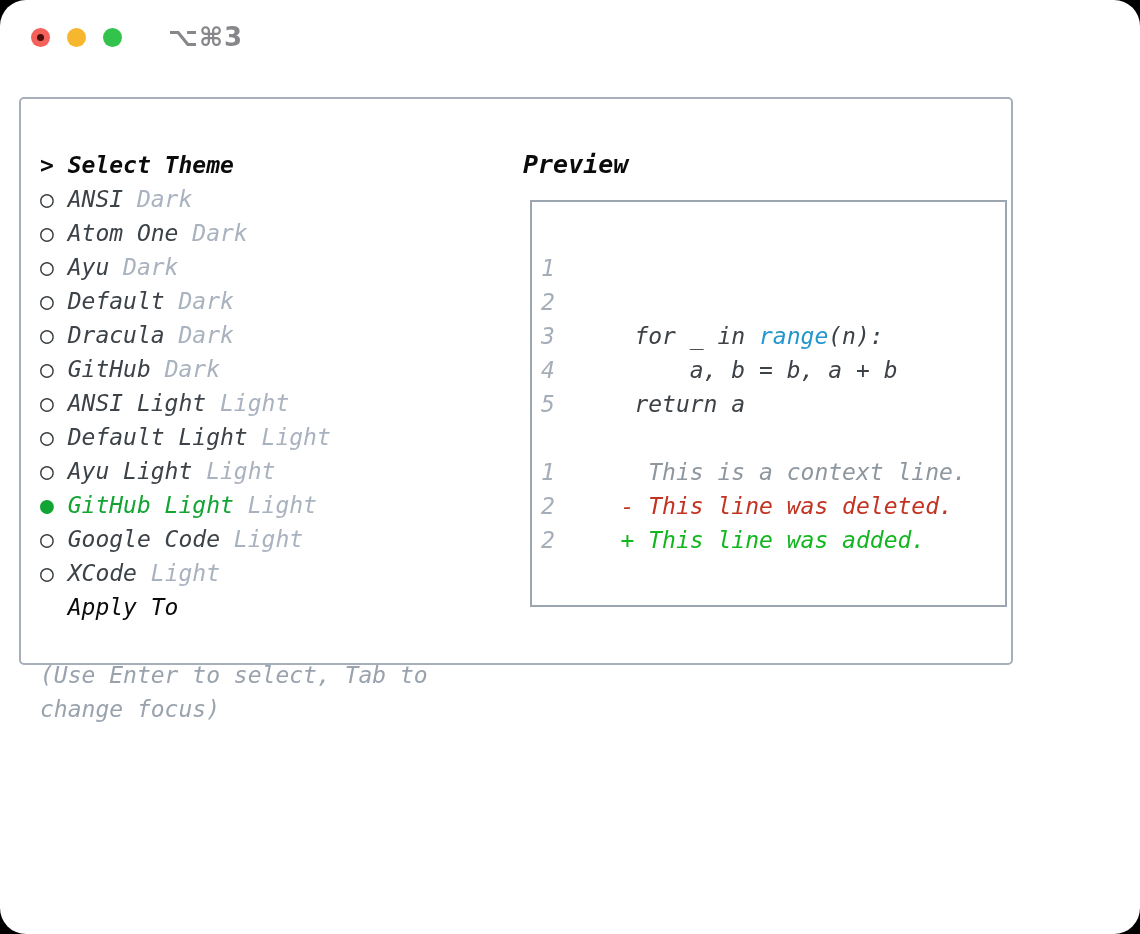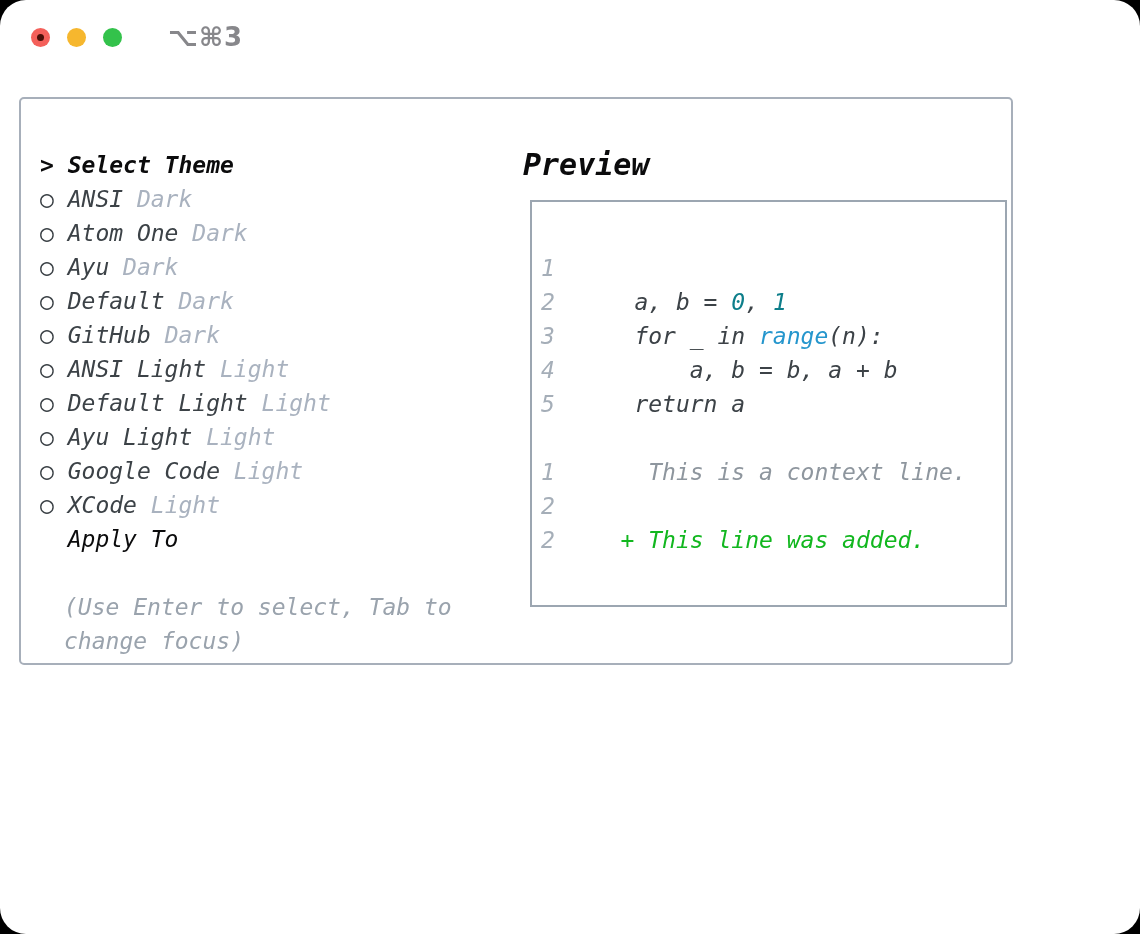--- a/index.html
+++ b/index.html
@@ -42,26 +42,26 @@
   .heading{font-weight:bold;color:var(--text-heading,#0b0b0c);}
   .bullet{display:inline-block;width:2ch;}
   .theme-item .variant{margin-left:1ch;color:var(--variant-gray,#a9b2bf);margin-top:48px;}
   .theme-item.selected .bullet,
   .theme-item.selected .name{color:var(--accent-green,#12a534);}
   .apply-item.selected .bullet,
   .apply-item.selected .name{color:var(--accent-green,#12a534);}
   .apply-heading{padding-left:2ch;color:var(--text-heading,#0b0b0c);}
   .hint{
     margin-top:34px;width:435px;color:var(--hint-gray,#9aa3ad);
-    font-size:23px;line-height:34px;margin-left:24px;
+    font-size:23px;line-height:34px;
   }
   
   .right{position:absolute;left:483px;top:49px;}
   .preview-heading{
-    margin-left:19px;font-size:30px;line-height:34px;font-weight:bold;
+    margin-left:19px;font-size:25px;line-height:34px;font-weight:bold;
     color:var(--text-heading,#0b0b0c);
   }
   .preview-box{
     margin-left:26px;margin-top:18px;width:477px;height:407px;
     box-sizing:border-box;border:2px solid #9ca6b1;background:#fff;
     padding:49px 0 0 9px;overflow:hidden;
   }
   .code-line{display:flex;font-size:23px;line-height:34px;min-height:34px;}
   .ln{flex:none;width:26px;color:var(--linenum-gray,#a5aeb8);}
   .content{margin-left:12px;white-space:pre;}
@@ -94,29 +94,31 @@
 
       <div id="theme-list">
   <div class="row theme-item"><span class="bullet">○</span><span class="name">ANSI</span><span class="variant">Dark</span></div>
 
   <div class="row theme-item"><span class="bullet">○</span><span class="name">Atom One</span><span class="variant">Dark</span></div>
 
   <div class="row theme-item"><span class="bullet">○</span><span class="name">Ayu</span><span class="variant">Dark</span></div>
 
   <div class="row theme-item"><span class="bullet">○</span><span class="name">Default</span><span class="variant">Dark</span></div>
 
+  <div class="row theme-item"><span class="bullet">○</span><span class="name">Dracula</span><span class="variant">Dark</span></div>
 
   <div class="row theme-item"><span class="bullet">○</span><span class="name">GitHub</span><span class="variant">Dark</span></div>
 
   <div class="row theme-item"><span class="bullet">○</span><span class="name">ANSI Light</span><span class="variant">Light</span></div>
 
   <div class="row theme-item"><span class="bullet">○</span><span class="name">Default Light</span><span class="variant">Light</span></div>
 
   <div class="row theme-item"><span class="bullet">○</span><span class="name">Ayu Light</span><span class="variant">Light</span></div>
 
+  <div class="row theme-item selected"><span class="bullet">●</span><span class="name">GitHub Light</span><span class="variant">Light</span></div>
 
   <div class="row theme-item"><span class="bullet">○</span><span class="name">Google Code</span><span class="variant">Light</span></div>
 
   <div class="row theme-item"><span class="bullet">○</span><span class="name">XCode</span><span class="variant">Light</span></div>
 </div>
 
       <div class="row apply-heading">Apply To</div>
 
 
       <div class="hint">(Use Enter to select, Tab to change focus)</div>
@@ -125,21 +127,20 @@
     <div class="right">
       <div class="preview-heading">Preview</div>
       <div class="preview-box">
         <div id="code-lines">
   <div class="code-line">
               <span class="ln">1</span>
             </div>
 
   <div class="code-line">
               <span class="ln">2</span>
-              <span class="content"><span class="seg-code">    a, b = </span><span class="seg-number">0</span><span class="seg-code">, </span><span class="seg-number">1</span></span>
             </div>
 
   <div class="code-line">
               <span class="ln">3</span>
               <span class="content"><span class="seg-code">    for _ in </span><span class="seg-builtin">range</span><span class="seg-code">(n):</span></span>
             </div>
 
   <div class="code-line">
               <span class="ln">4</span>
               <span class="content"><span class="seg-code">        a, b = b, a + b</span></span>
@@ -155,20 +156,21 @@
               <span class="content"></span>
             </div>
 
   <div class="code-line">
               <span class="ln">1</span>
               <span class="content"><span class="seg-context">     This is a context line.</span></span>
             </div>
 
   <div class="code-line">
               <span class="ln">2</span>
+              <span class="content"><span class="seg-deleted">   - This line was deleted.</span></span>
             </div>
 
   <div class="code-line">
               <span class="ln">2</span>
               <span class="content"><span class="seg-added">   + This line was added.</span></span>
             </div>
 </div>
       </div>
     </div>
 

